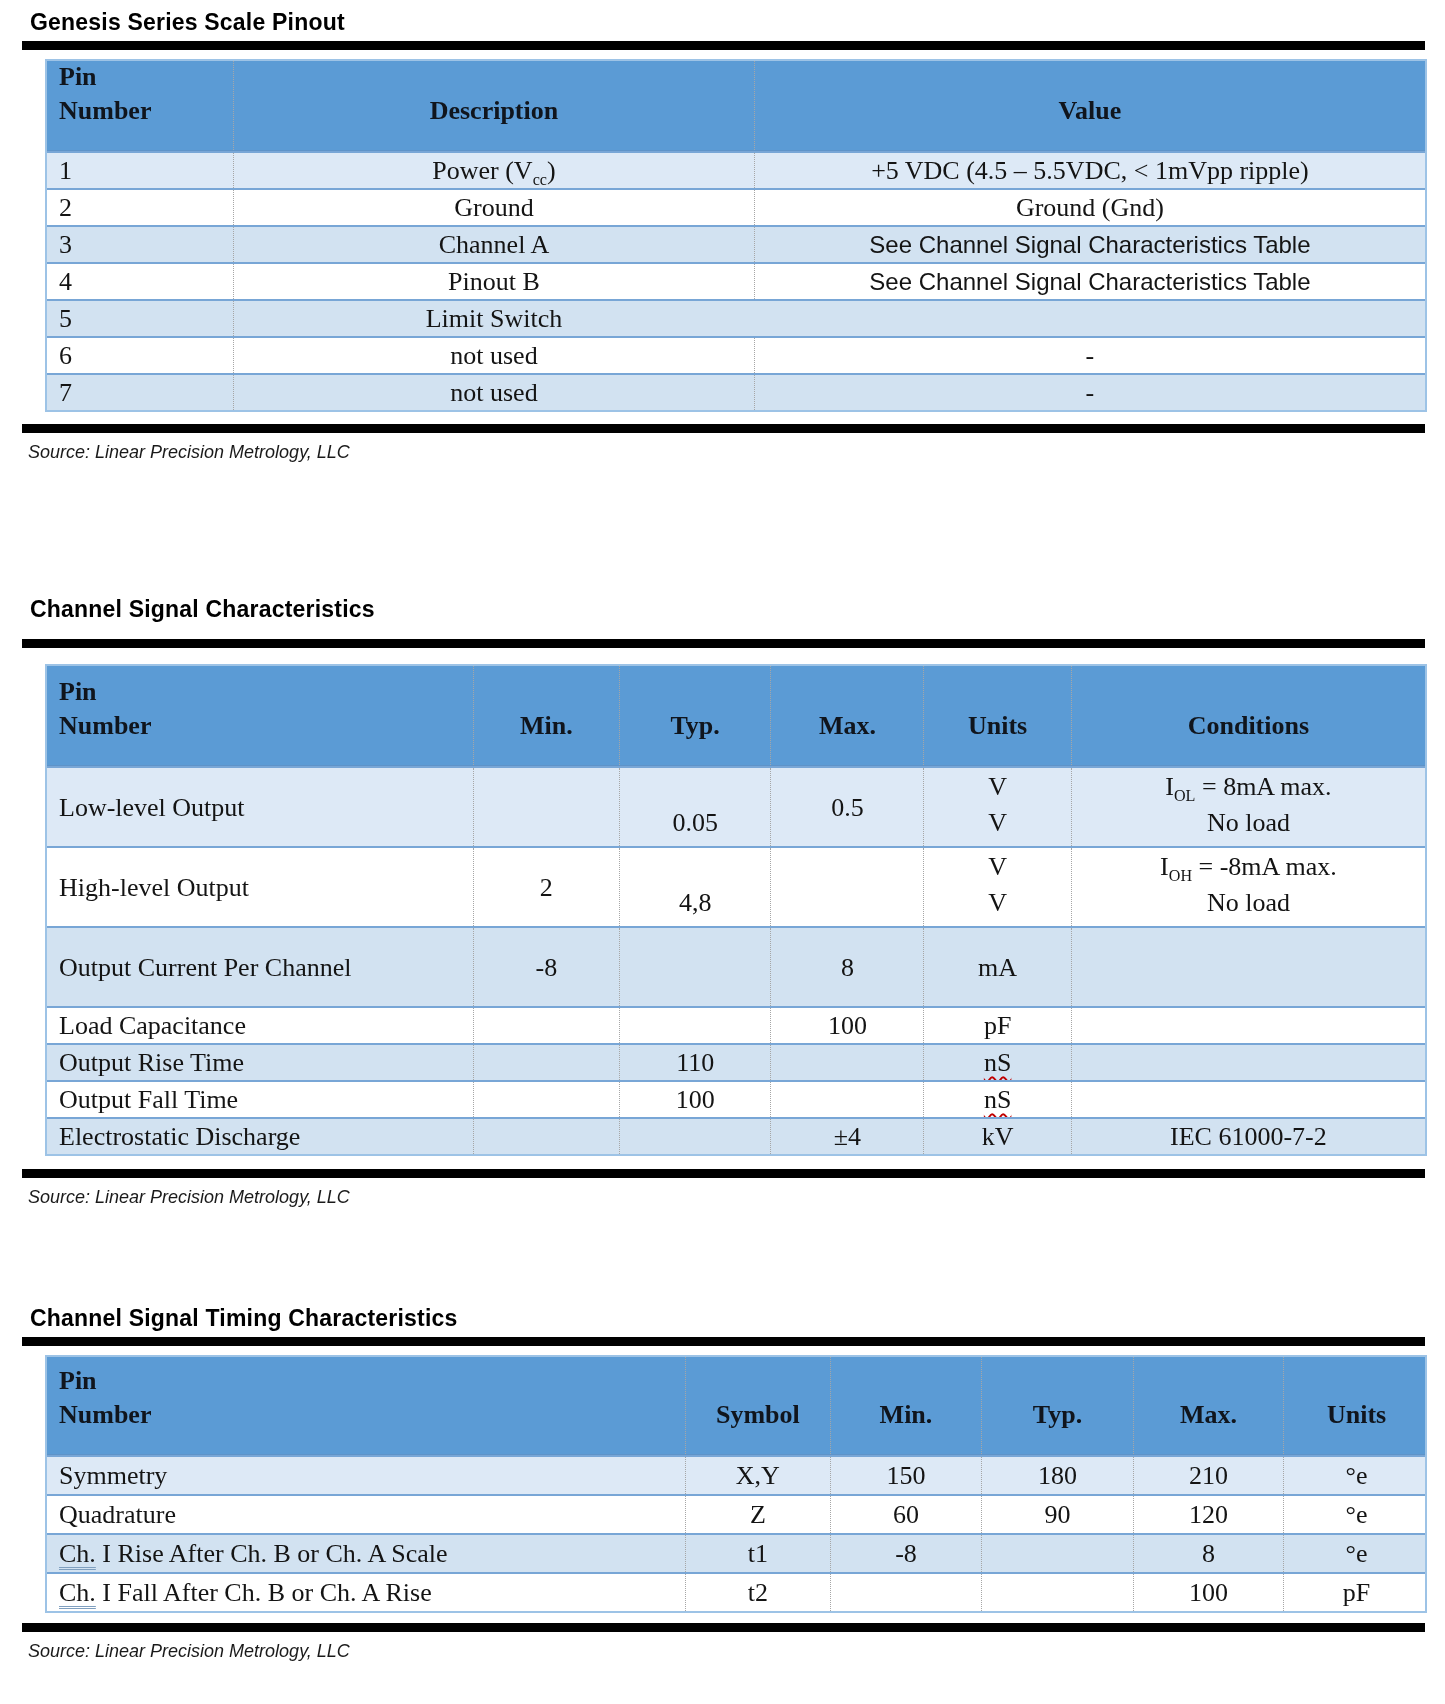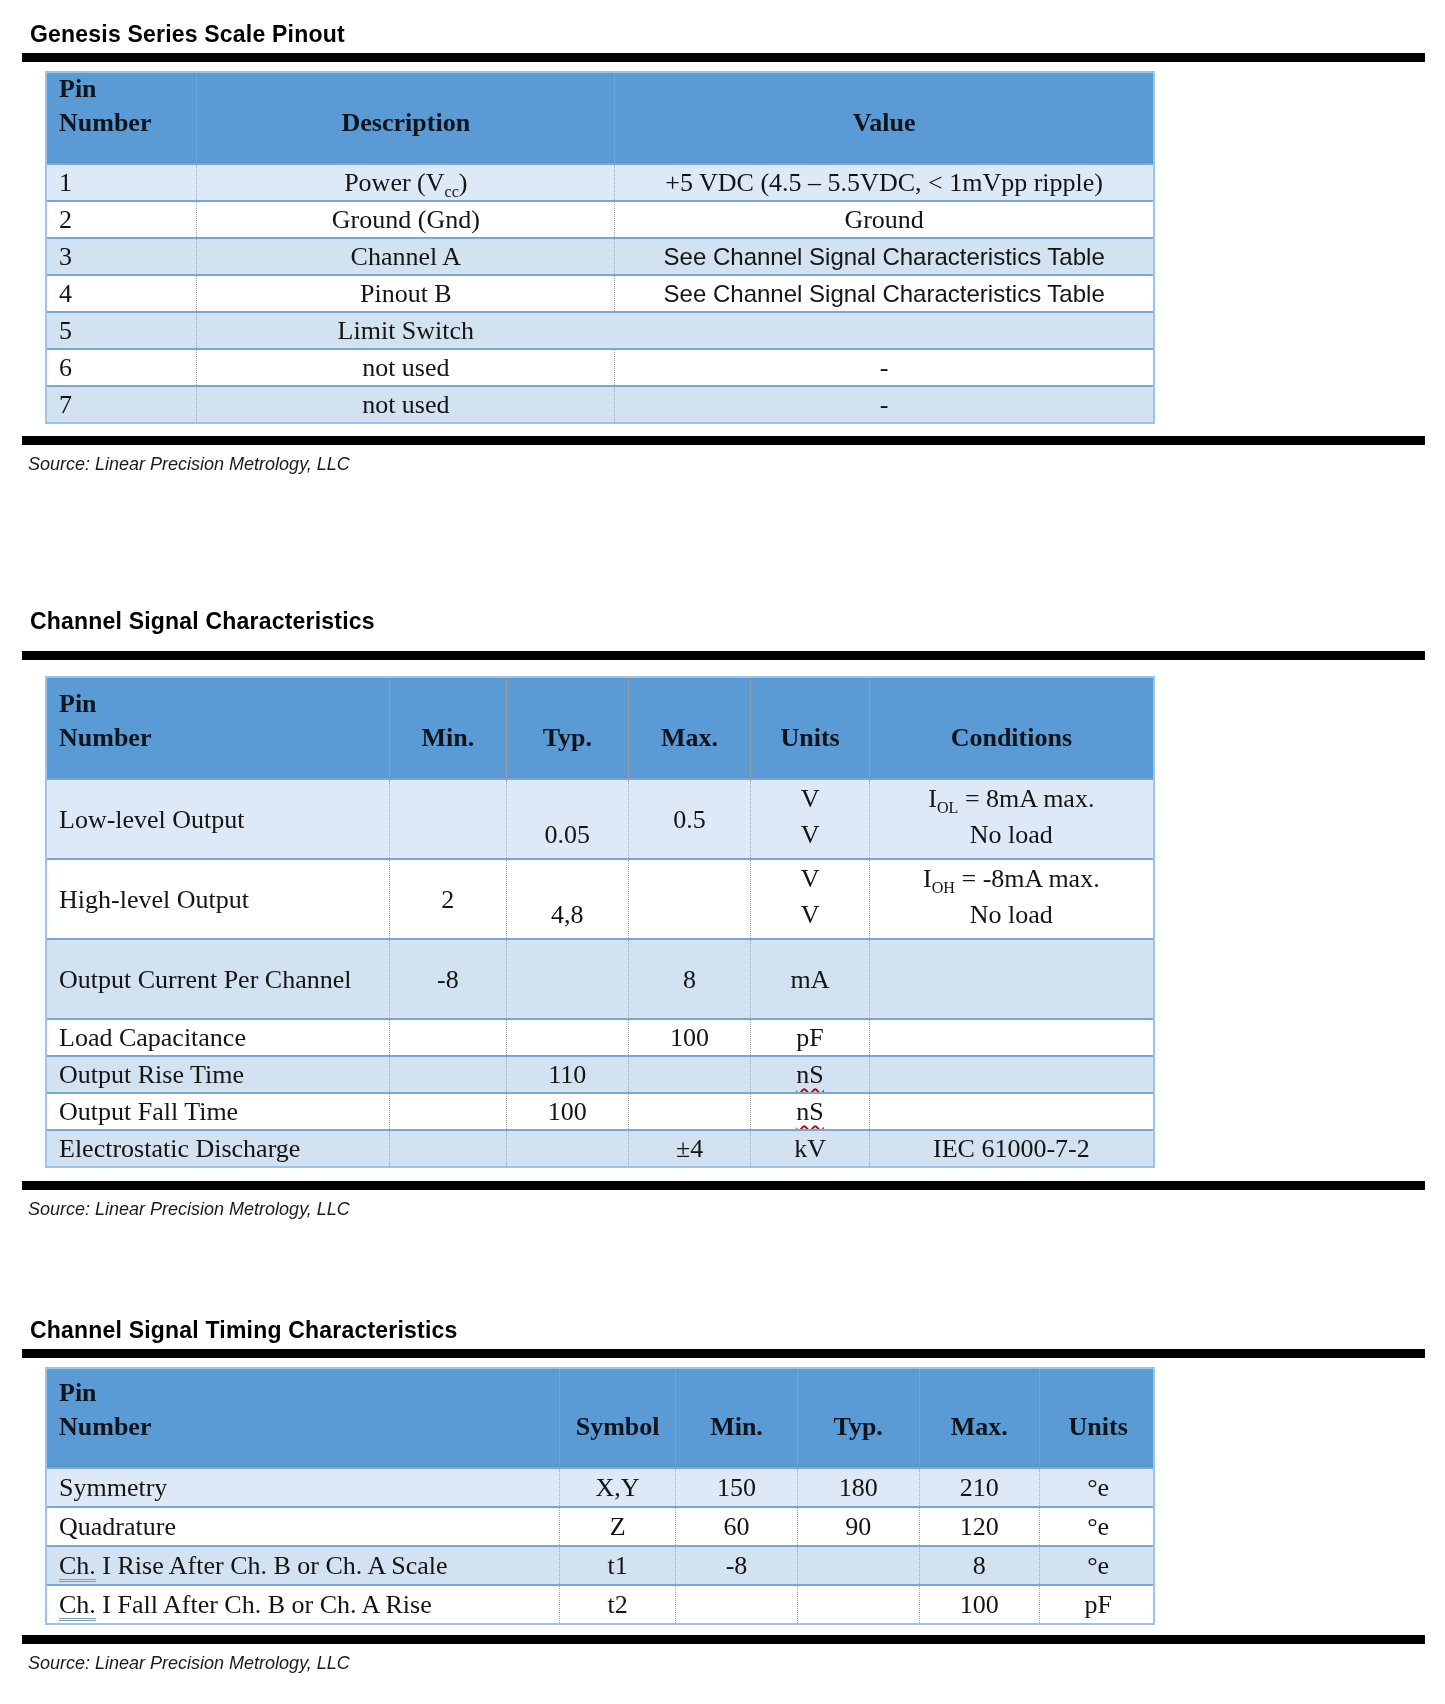--- a/index.html
+++ b/index.html
@@ -2,21 +2,21 @@
 <html style="--hdrbg: #5b9bd5; --band: #d2e2f1; --bandf: #dde9f6; --rowline: #78a6d6; --outer: #9dc3e6; --bar: #000000; --wavy: #c00000; --gram: #7f9fbf;"><head>
 <meta charset="utf-8">
 <style>
   *{box-sizing:border-box;margin:0;padding:0}
   html,body{background:#fff}
   body{width:1445px;height:1704px;overflow:hidden;
        font-family:"Liberation Serif","DejaVu Serif",serif;color:#141414}
   .sec-title{font:700 23px/28px "Liberation Sans","DejaVu Sans",sans-serif;
              color:#000;margin-left:30px;letter-spacing:.2px}
   .bar{height:9px;background:var(--bar,#000);margin-left:22px;width:1403px}
-  .tbl{margin-left:45px;width:1110px;border:2px solid var(--outer,#9dc3e6);background:#14b8a6}
+  .tbl{margin-left:45px;width:1382px;border:2px solid var(--outer,#9dc3e6);background:#14b8a6}
   .row{display:grid;background:#fff}
   .row+.row{border-top:2px solid var(--rowline,#78a6d6)}
   .row.hdr{background:var(--hdrbg,#5b9bd5);border-bottom:1px solid #5e93c8}
   .row.shade{background:var(--band,#d2e2f1)}
   .row.shade.first{background:var(--bandf,#dde9f6)}
   .tbl1 .row{grid-template-columns:13.5% 37.8% 48.7%;height:37px}
   .tbl2 .row{grid-template-columns:30.9% 10.6% 11% 11.1% 10.7% 25.7%;height:37px}
   .tbl3 .row{grid-template-columns:46.3% 10.5% 11% 11% 10.9% 10.6%;height:39px}
   .tbl1 .row.hdr{height:90px}
   .tbl2 .row.hdr{height:100px}
@@ -35,21 +35,21 @@
   .wavy{text-decoration:underline;text-decoration-style:wavy;
         text-decoration-color:var(--wavy,#c00000);text-decoration-thickness:2px;
         text-underline-offset:5px}
   .dbl{text-decoration:underline double var(--gram,#7f9fbf);
        text-decoration-thickness:1px;text-underline-offset:5px}
   .source{font:italic 18px/22px "Liberation Sans","DejaVu Sans",sans-serif;
           color:#1a1a1a;margin:8px 0 0 28px}
   .tbl{margin-top:9px}
   .bart{margin-top:5px}
   .barb{margin-top:12px}
-  #sec1 .sec-title{margin-top:20px}
+  #sec1 .sec-title{margin-top:8px}
   #sec2 .sec-title{margin-top:132px}
   #sec2 .bart{margin-top:16px}
   #sec2 .tbl{margin-top:16px}
   #sec2 .barb{margin-top:13px}
   #sec3 .sec-title{margin-top:96px}
   #sec3 .barb{margin-top:10px}
 </style>
 </head>
 <body>
 
@@ -80,24 +80,24 @@
           </div>
           <div class="cell">
             <div class="ln">+5 VDC (4.5 – 5.5VDC, &lt; 1mVpp ripple)</div>
           </div>
         </div>
         <div class="row">
           <div class="cell al">
             <div class="ln">2</div>
           </div>
           <div class="cell">
+            <div class="ln">Ground</div>
+          </div>
+          <div class="cell">
             <div class="ln">Ground (Gnd)</div>
-          </div>
-          <div class="cell">
-            <div class="ln">Ground</div>
           </div>
         </div>
         <div class="row shade">
           <div class="cell al">
             <div class="ln">3</div>
           </div>
           <div class="cell">
             <div class="ln">Channel A</div>
           </div>
           <div class="cell">

